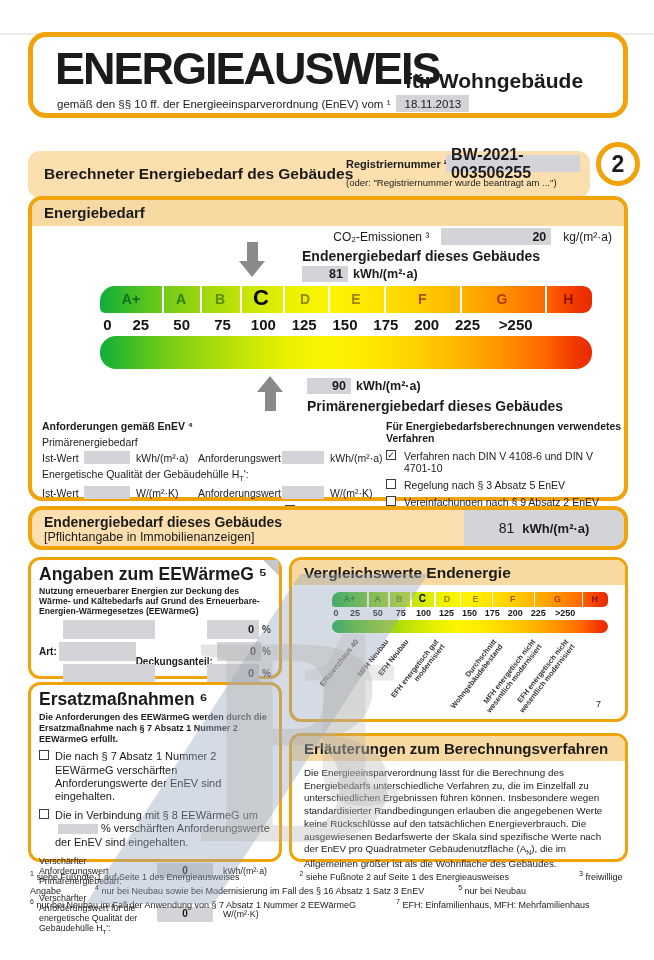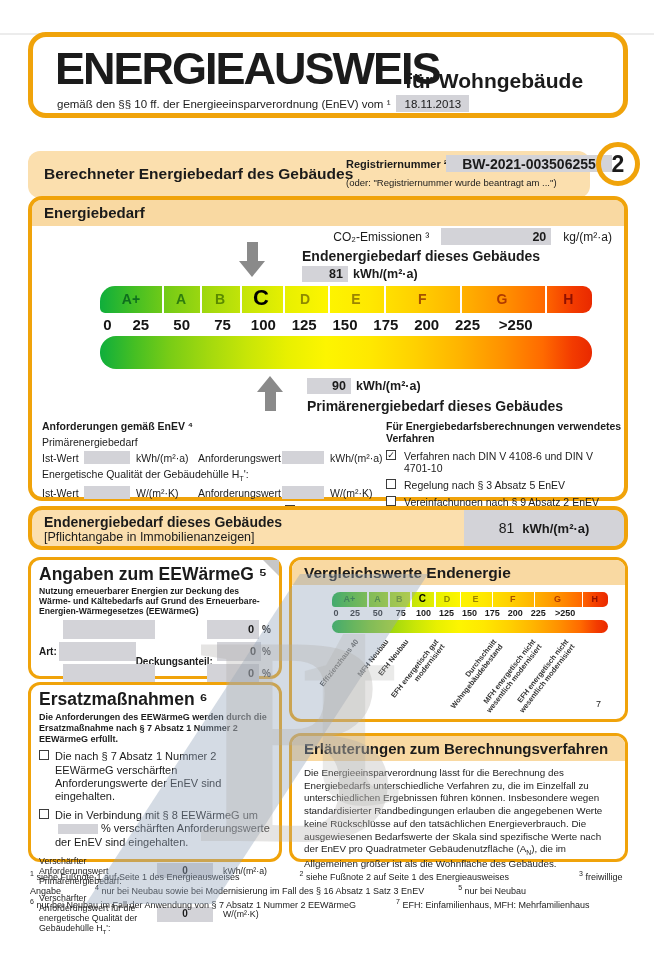--- a/index.html
+++ b/index.html
@@ -21,21 +21,21 @@
   .hdr{left:28px;top:32px;width:600px;height:86px;border-width:5px;border-radius:18px;}
   .hdr-title{left:22px;top:6px;font-size:45px;font-weight:bold;letter-spacing:-2px;}
   .hdr-sub{left:372px;top:32px;font-size:21px;font-weight:bold;}
   .hdr-law{left:24px;top:58px;font-size:11.5px;}
   .hdr-date{height:17px;font-size:11.5px;margin-left:6px;font-weight:normal;padding:0 8px;}
 
   
   .tband{left:28px;top:151px;width:562px;height:47px;background:#FBDFAE;border-radius:12px;}
   .tband-title{left:16px;top:14px;font-size:15.5px;font-weight:bold;}
   .reg-label{left:318px;top:7px;font-size:11px;font-weight:bold;}
-  .reg-value{left:418px;top:4px;width:166px;height:17px;font-size:14px;justify-content:center;}
+  .reg-value{left:418px;top:4px;width:134px;height:17px;font-size:16px;justify-content:center;}
   .reg-alt{left:318px;top:26px;font-size:9.5px;}
   .pagecircle{left:596px;top:142px;width:44px;height:44px;border:5px solid #F0A30A;border-radius:50%;
               display:flex;align-items:center;justify-content:center;font-size:23px;font-weight:bold;box-sizing:border-box;}
 
   
   .ebox{left:28px;top:196px;width:600px;height:305px;}
   .ebox .strip{position:absolute;left:0;top:0;right:0;height:26px;font-size:15px;padding:4px 12px;box-sizing:border-box;}
   .co2row{right:12px;top:28px;font-size:12px;display:flex;align-items:center;gap:12px;}
   .co2row .gbox{width:110px;height:17px;font-size:12.5px;}
   .unit{font-weight:bold;}

